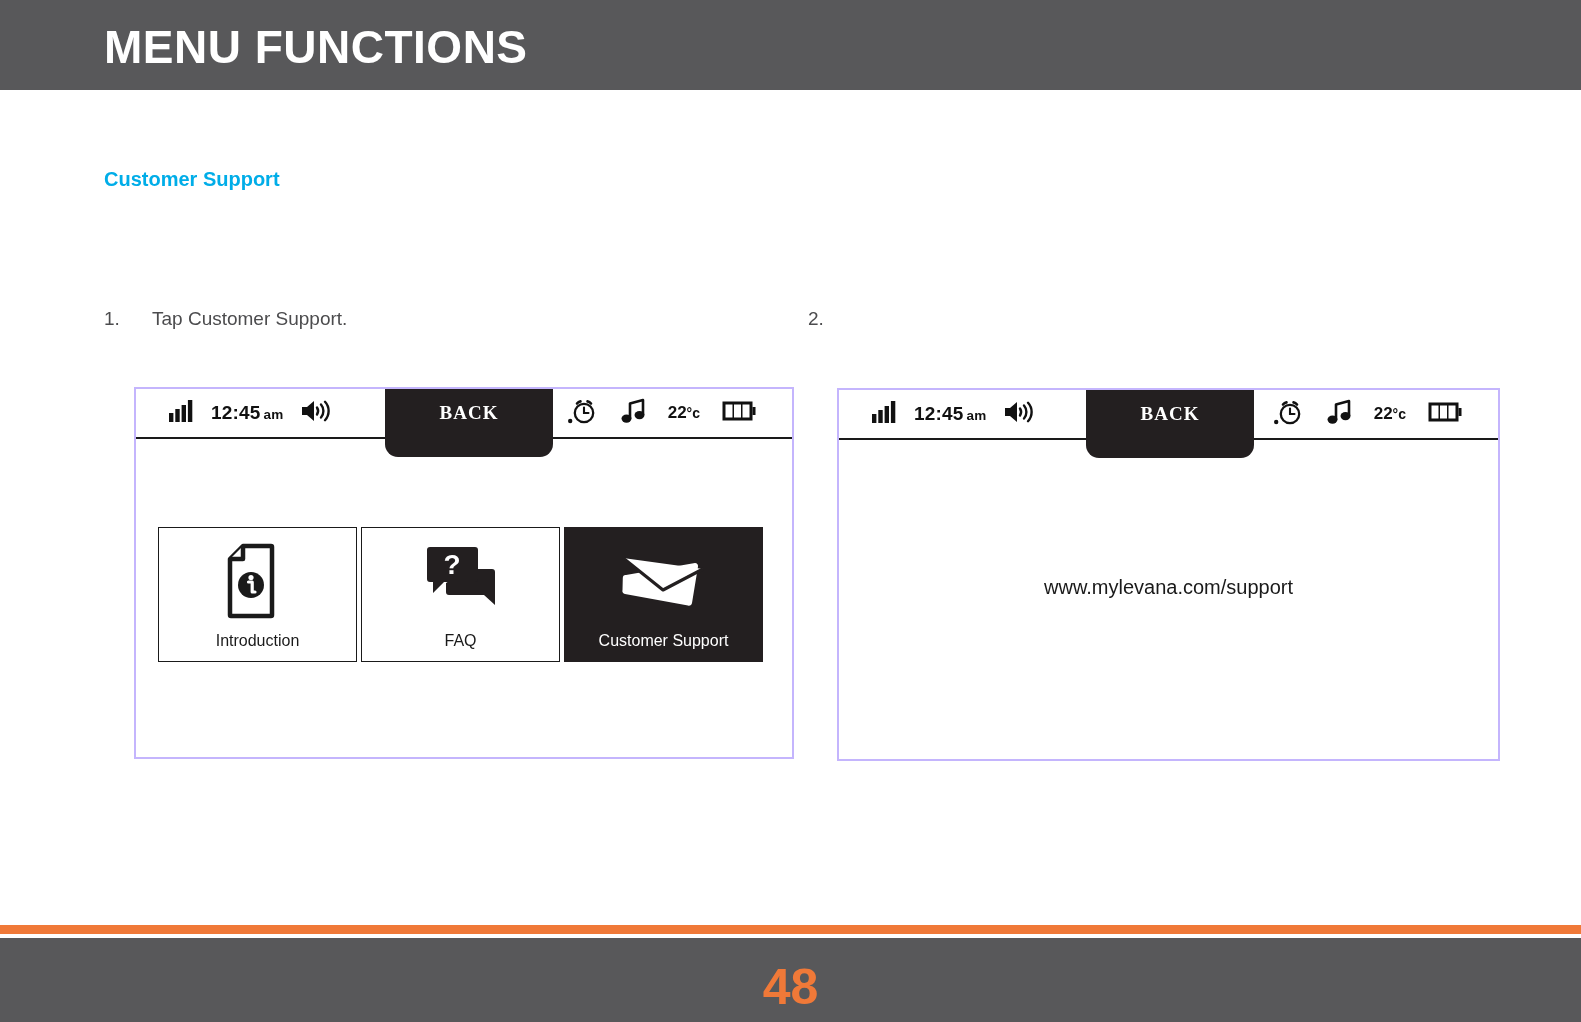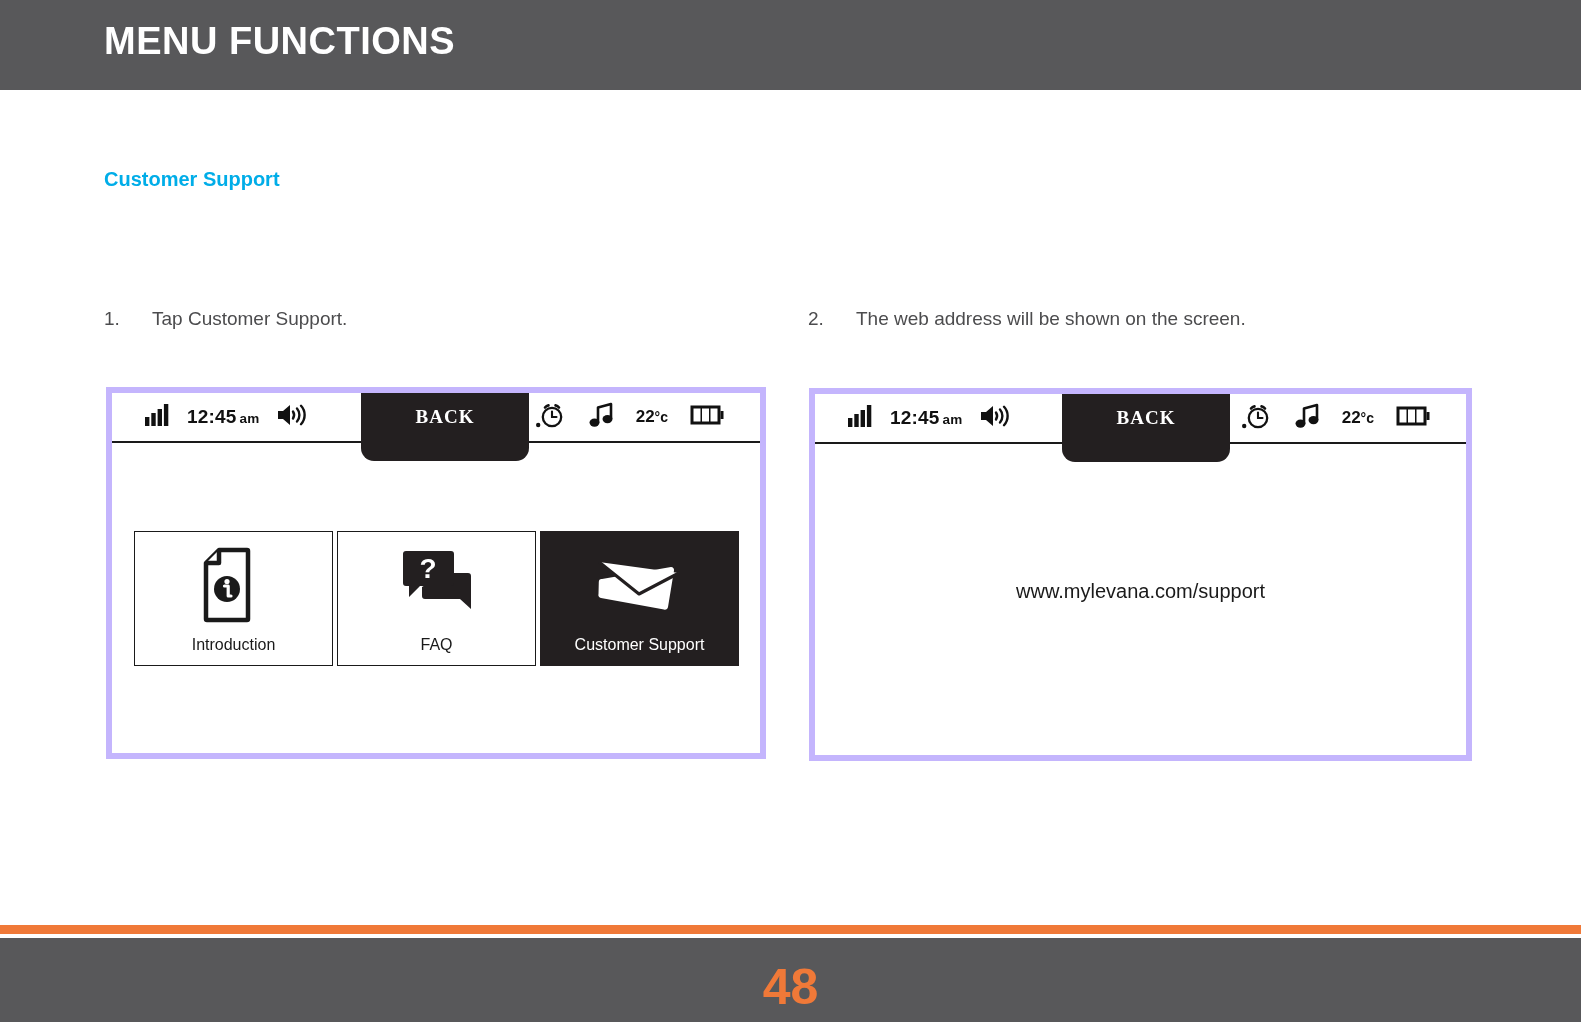--- a/index.html
+++ b/index.html
@@ -21,21 +21,21 @@
     left: 0; top: 0;
     width: 1581px;
     height: 90px;
     background: #58585a;
   }
   .page-header .title {
     position: absolute;
     left: 104px;
     top: 20px;
     color: #ffffff;
-    font-size: 38px;
+    font-size: 46px;
     font-weight: bold;
     letter-spacing: 0.5px;
     font-family: "Liberation Sans", sans-serif;
   }
 
   
   .content {
     position: absolute;
     left: 0;
     top: 90px;
@@ -71,22 +71,23 @@
     width: 48px;
     flex: none;
   }
   .step-1 { left: 104px; top: 218px; width: 600px; }
   .step-2 { left: 808px; top: 218px; width: 600px; }
 
   
   .device {
     position: absolute;
     background: #ffffff;
-    border: 6px solid #c4b5fd;
+    border: 2px solid #c4b5fd;
     box-sizing: border-box;
+    margin-left: 28px;
   }
   .device-1 {
     left: 106px;
     top: 297px;
     width: 660px;
     height: 372px;
   }
   .device-2 {
     left: 809px;
     top: 298px;
@@ -255,21 +256,20 @@
   <div class="section-heading">Customer Support</div>
 
 
   <div class="step step-1">
     <span class="num">1.</span>
     <span>Tap Customer Support.</span>
   </div>
 
   <div class="step step-2">
     <span class="num">2.</span>
-    <span>The web address will be shown on the screen.</span>
   </div>
 
   <div class="device device-1">
 
     <div class="statusbar">
       <div class="sb-left">
         <span>
           <svg width="26" height="22" viewBox="0 0 26 22">
             <rect x="0" y="13" width="4.4" height="9" fill="#111"></rect>
             <rect x="6.3" y="9" width="4.4" height="13" fill="#111"></rect>

